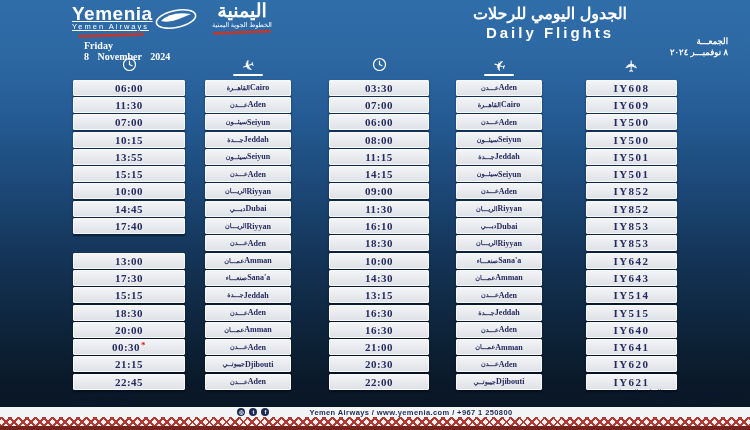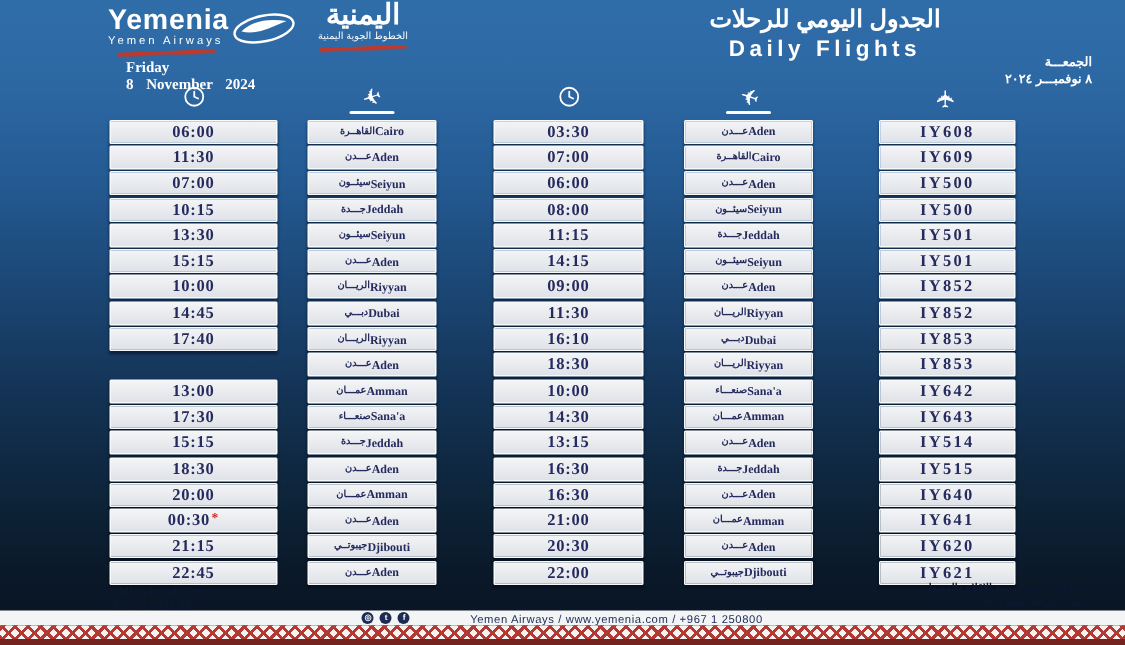--- a/index.html
+++ b/index.html
@@ -2,21 +2,21 @@
 <html><head>
 <meta charset="utf-8">
 <style>
   html,body{margin:0;padding:0;background:#222;}
   .page{
     position:relative;width:750px;height:430px;overflow:hidden;
     font-family:"Liberation Sans",sans-serif;
     background:linear-gradient(180deg,#306ea9 0%,#2c67a2 14%,#245a92 28%,#1b4674 45%,#133253 62%,#0d2338 78%,#0a1828 90%,#0a1422 100%);
   }
   
-  .logo-en{position:absolute;left:72px;top:5px;color:#fff;}
+  .logo-en{position:absolute;left:72px;top:5px;color:#fff;text-decoration:underline;}
   .logo-en .big{font-size:19px;font-weight:bold;letter-spacing:.5px;line-height:18px;}
   .logo-en .small{font-size:7.5px;letter-spacing:2px;line-height:8px;}
   .emblem{position:absolute;left:154px;top:5px;}
   .logo-ar{position:absolute;left:197px;top:1px;color:#fff;text-align:center;width:90px;}
   .logo-ar .big{font-size:19px;font-weight:bold;line-height:20px;}
   .logo-ar .small{font-size:6.5px;line-height:7px;}
   .squiggle{height:2px;background:#c0392b;border-radius:2px;transform:rotate(-2deg);margin-top:3px;box-shadow:0 1px 0 rgba(192,57,43,.6);}
   .squiggle.en{width:66px;margin-left:6px;}
   .squiggle.ar{width:58px;margin:3px auto 0;}
   .title-block{position:absolute;left:425px;top:4px;width:250px;text-align:center;color:#fff;}
@@ -50,21 +50,21 @@
   .cell.city{flex-direction:row;line-height:6px;}
   .cell.city .ar{font-size:6.5px;line-height:6px;}
   .cell.city .en{font-size:8px;line-height:7px;}
   .star{color:#d21f1f;font-size:9px;margin-left:1px;margin-top:-5px;}
   
   .notes-en{position:absolute;left:68px;top:390px;color:#0d1830;font-size:8px;font-weight:bold;line-height:9px;}
   .notes-en .row{display:flex;align-items:center;gap:3px;}
   .notes-ar{position:absolute;right:28px;top:388px;color:#0d1830;font-size:7px;font-weight:bold;text-align:right;line-height:9px;}
   
   .bar{position:absolute;left:0;top:407px;width:750px;height:10px;background:#f3f4f6;display:flex;align-items:center;justify-content:center;gap:4px;}
-  .bar .txt{color:#1c2b52;font-size:7.5px;font-weight:normal;letter-spacing:.4px;margin-left:36px;}
+  .bar .txt{color:#1c2b52;font-size:7.5px;font-weight:bold;letter-spacing:.4px;margin-left:36px;}
   .soc{width:8px;height:8px;border-radius:50%;background:#1c2b52;color:#fff;font-size:5.5px;font-weight:bold;display:flex;align-items:center;justify-content:center;line-height:8px;}
   .pattern{position:absolute;left:0;top:417px;width:750px;height:9px;background:
     repeating-linear-gradient(45deg,#b23a36 0 2px,transparent 2px 6px),
     repeating-linear-gradient(-45deg,#b23a36 0 2px,#f6f2ee 2px 6px);}
   .baseline{position:absolute;left:0;top:426px;width:750px;height:4px;background:#74231f;}
 </style>
 </head>
 <body>
 
 <div class="page">
@@ -202,21 +202,21 @@
         <div class="ar">سيئــون</div>
         <div class="en">Seiyun</div>
       </div>
       <div class="cell flight c10">
         <span>IY500</span>
       </div>
     </div>
 
     <div class="trow grid">
       <div class="cell time c2">
-        <span>13:30</span>
+        <span>13:55</span>
       </div>
       <div class="cell city c4">
         <div class="ar">سيئــون</div>
         <div class="en">Seiyun</div>
       </div>
       <div class="cell time c6">
         <span>11:15</span>
       </div>
       <div class="cell city c8">
         <div class="ar">جـــدة</div>

